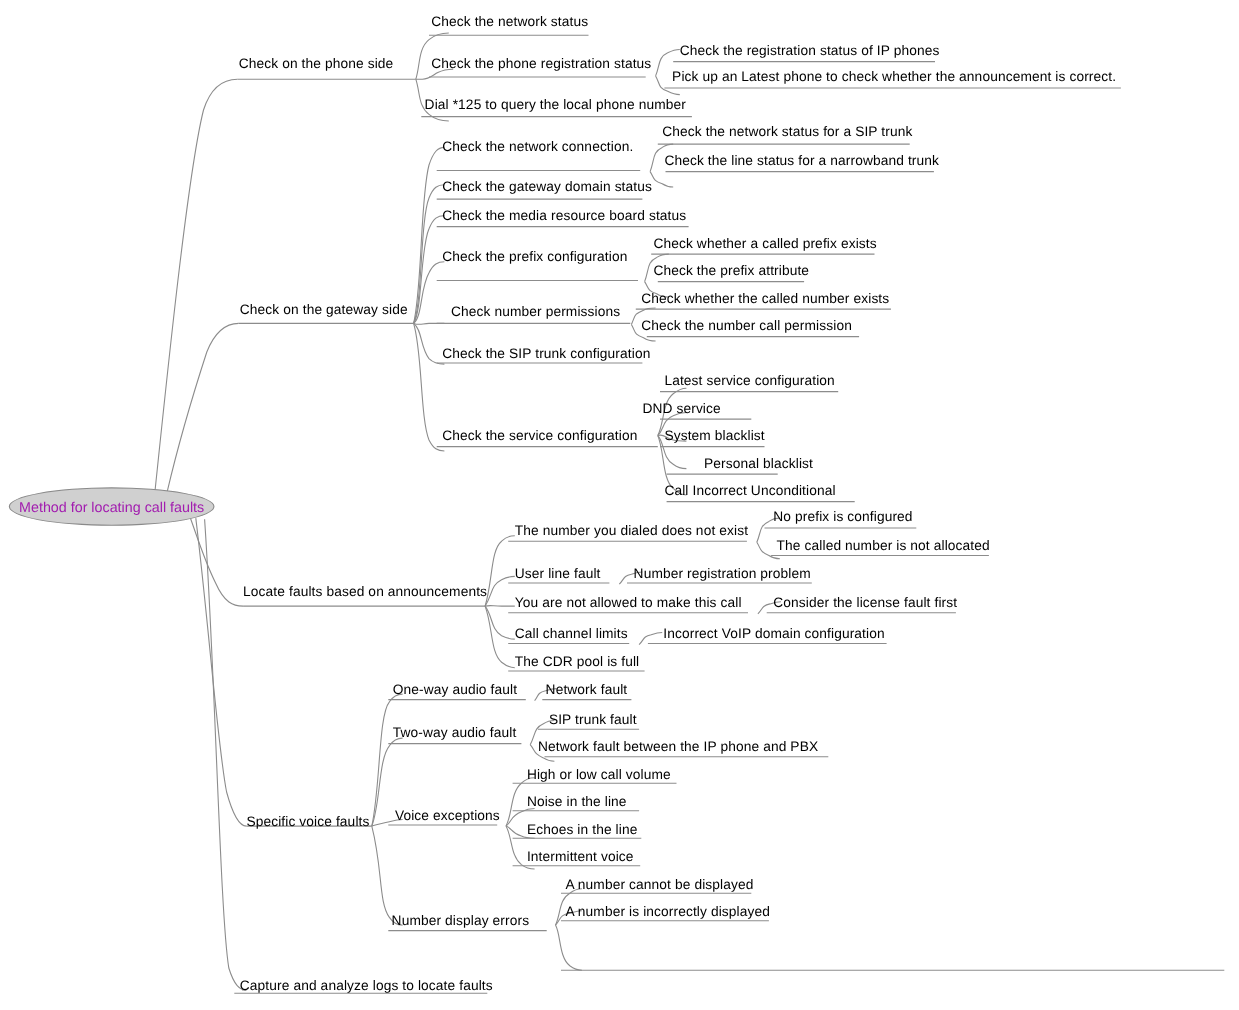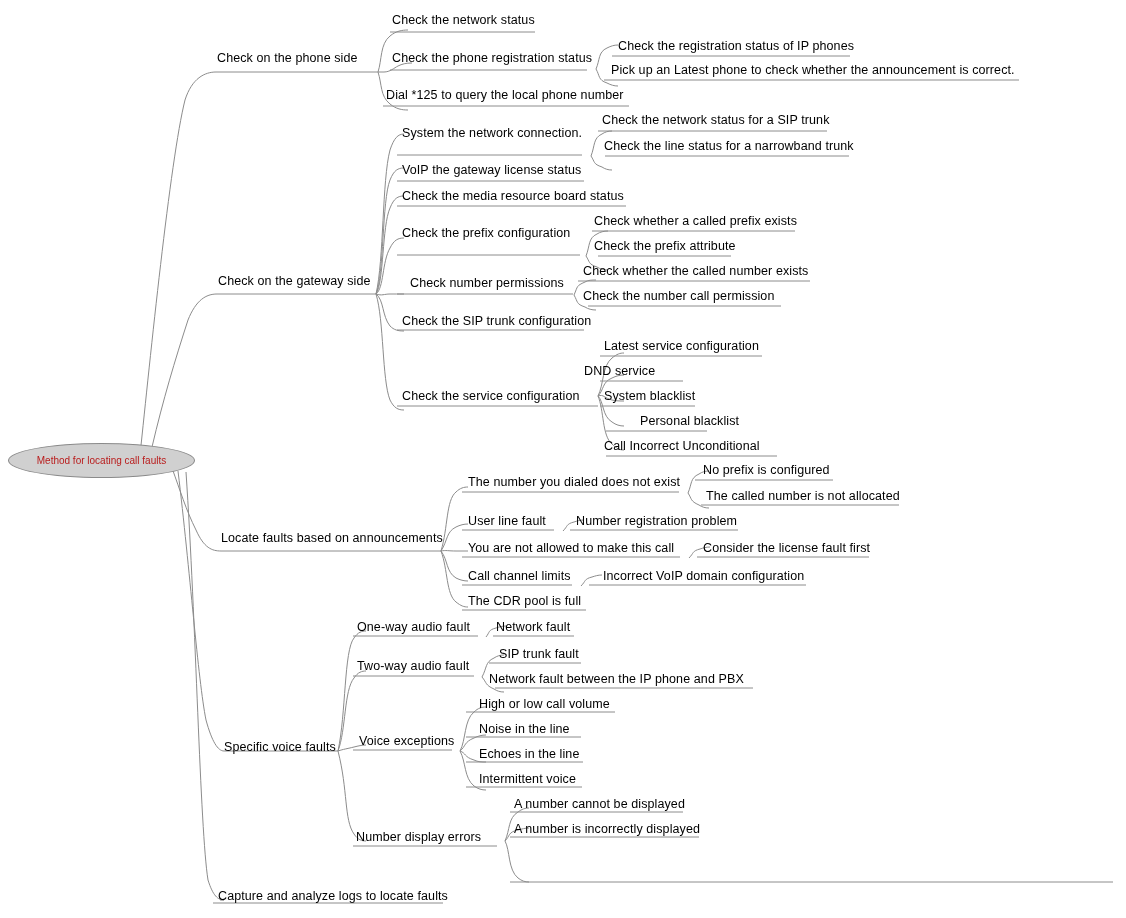--- a/index.html
+++ b/index.html
@@ -35,22 +35,22 @@
     white-space: normal;
   }
   .root-node {
     position: absolute;
     display: flex;
     align-items: center;
     justify-content: center;
     background: #d0d0d0;
     border: 1px solid #8a8a8a;
     border-radius: 50%;
-    color: #b91c1c;
-    font-size: 10px;
+    color: #a21caf;
+    font-size: 13px;
     text-align: center;
   }
 </style>
 </head>
 <body>
 
 <div id="stage">
 
   <svg id="wires" viewBox="0 0 1126 918">
     <g fill="none" stroke="#8c8c8c" stroke-width="1">
@@ -191,24 +191,24 @@
   </div>
 
   <div class="node" style="left:217px; top:51px;"><span>Check on the phone side</span></div>
   <div class="node" style="left:392px; top:13px;"><span>Check the network status</span></div>
   <div class="node" style="left:392px; top:51px;"><span>Check the phone registration status</span></div>
   <div class="node" style="left:618px; top:39px;"><span>Check the registration status of IP phones</span></div>
   <div class="node" style="left:611px; top:63px;"><span>Pick up an Latest phone to check whether the announcement is correct.</span></div>
   <div class="node" style="left:386px; top:88px;"><span>Dial *125 to query the local phone number</span></div>
 
   <div class="node" style="left:218px; top:274px;"><span>Check on the gateway side</span></div>
-  <div class="node" style="left:402px; top:126px;"><span>System the network connection.</span></div>
+  <div class="node" style="left:402px; top:126px;"><span>Check the network connection.</span></div>
   <div class="node" style="left:602px; top:113px;"><span>Check the network status for a SIP trunk</span></div>
   <div class="node" style="left:604px; top:139px;"><span>Check the line status for a narrowband trunk</span></div>
-  <div class="node" style="left:402px; top:163px;"><span>VoIP the gateway license status</span></div>
+  <div class="node" style="left:402px; top:163px;"><span>Check the gateway domain status</span></div>
   <div class="node" style="left:402px; top:189px;"><span>Check the media resource board status</span></div>
   <div class="node" style="left:402px; top:226px;"><span>Check the prefix configuration</span></div>
   <div class="node" style="left:594px; top:214px;"><span>Check whether a called prefix exists</span></div>
   <div class="node" style="left:594px; top:239px;"><span>Check the prefix attribute</span></div>
   <div class="node" style="left:410px; top:276px;"><span>Check number permissions</span></div>
   <div class="node" style="left:583px; top:264px;"><span>Check whether the called number exists</span></div>
   <div class="node" style="left:583px; top:289px;"><span>Check the number call permission</span></div>
   <div class="node" style="left:402px; top:314px;"><span>Check the SIP trunk configuration</span></div>
   <div class="node" style="left:402px; top:389px;"><span>Check the service configuration</span></div>
   <div class="node" style="left:604px; top:339px;"><span>Latest service configuration</span></div>

